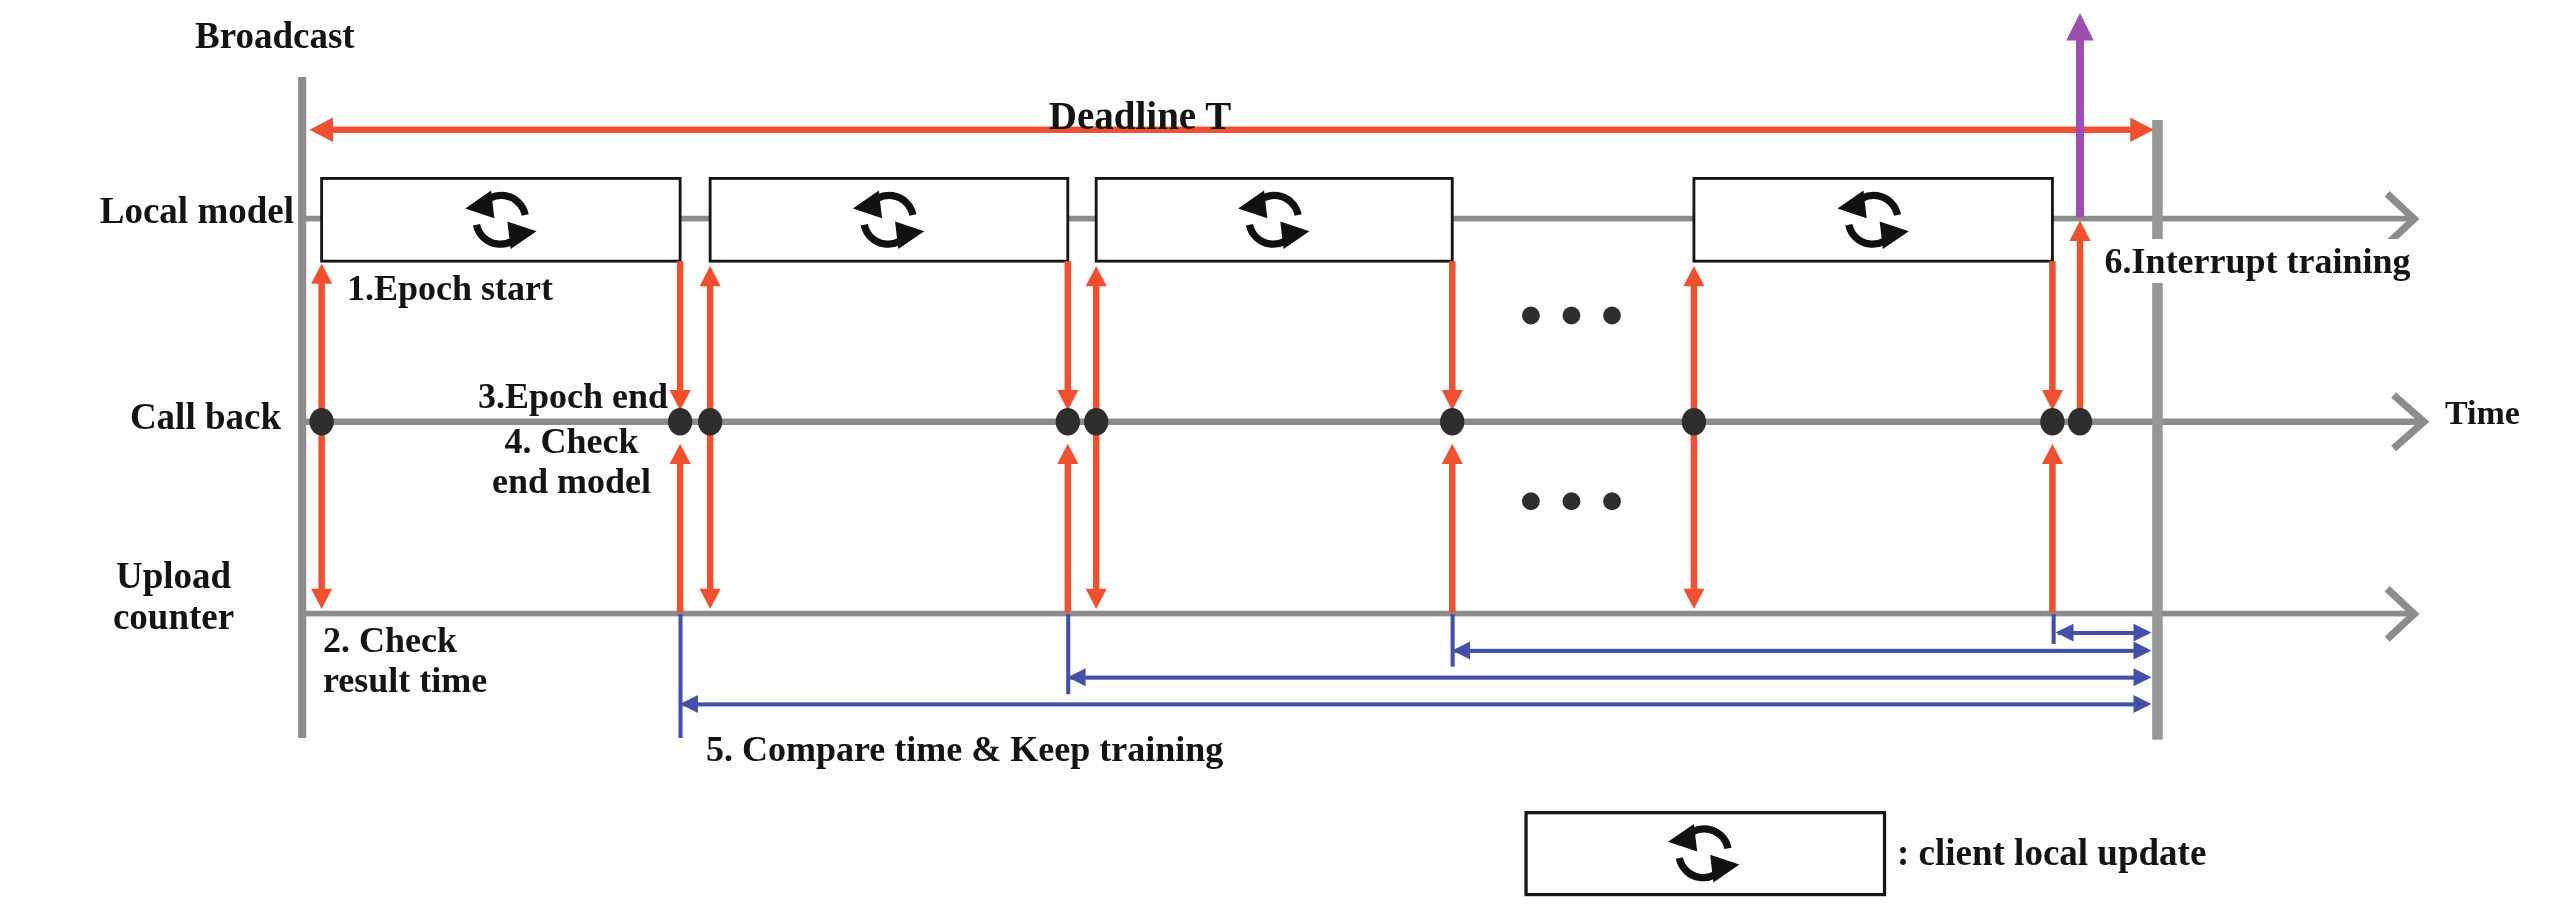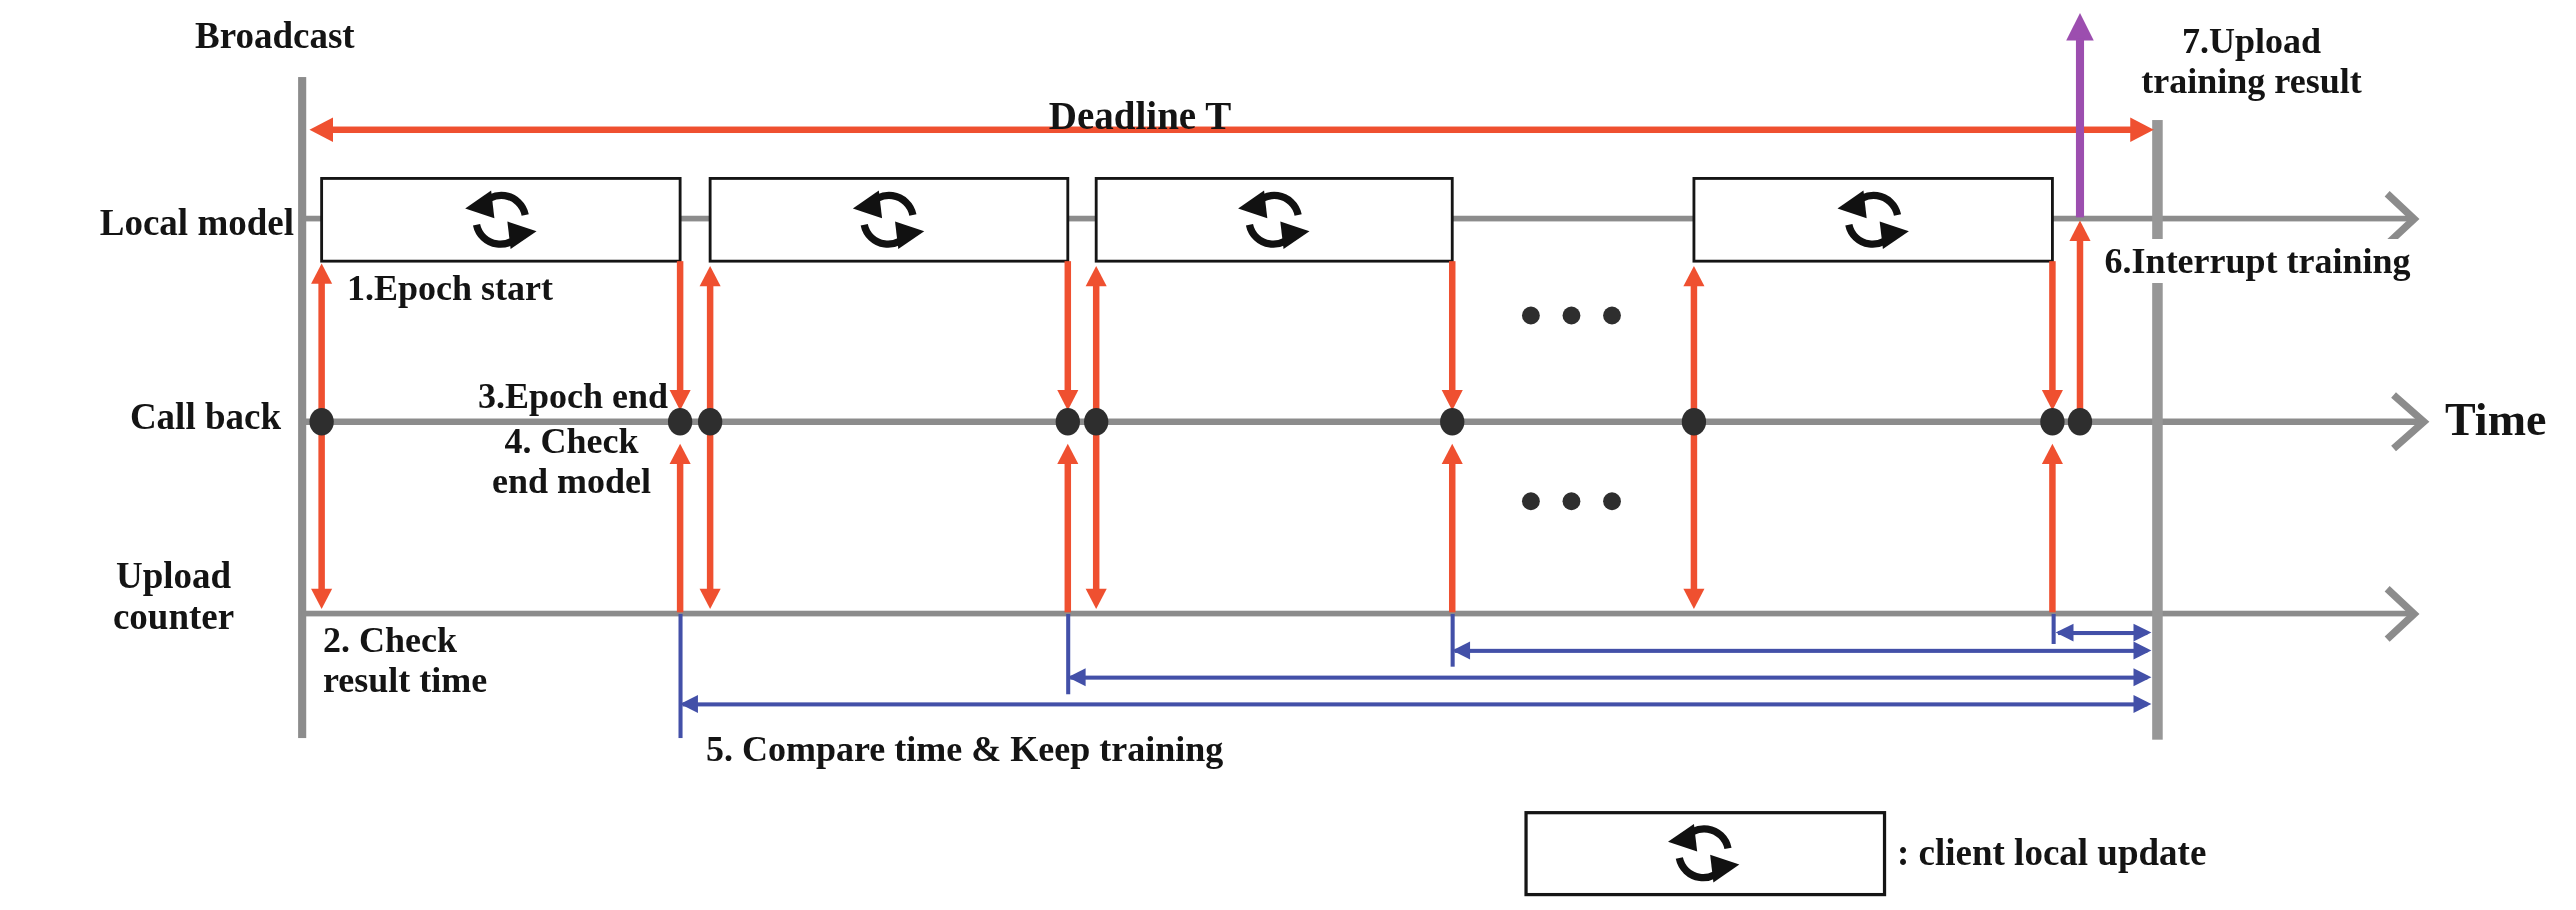--- a/index.html
+++ b/index.html
@@ -14,21 +14,21 @@
   .gchev{fill:none;stroke:var(--gray);stroke-width:9;stroke-linecap:square;}
   .red{fill:var(--red);} .blue{fill:var(--blue);} .purple{fill:var(--purple);}
   .bchev{fill:var(--blue);}
   .box{fill:#fff;stroke:#151515;stroke-width:3.5;}
   .legendbox{fill:#fff;stroke:#151515;stroke-width:4;}
   .dot{fill:var(--dot);}
   .sync path{fill:none;stroke:#111;stroke-width:9;}
   .sync polygon{fill:#111;}
   .lbl{position:absolute;font-weight:bold;line-height:1.12;white-space:nowrap;}
   .lbl span{display:block;}
-  .fs44{font-size:36px;} .fs46{font-size:37px;} .fs48{font-size:39px;margin-top:36px;} .fs50{font-size:46px;}
+  .fs44{font-size:36px;} .fs46{font-size:37px;} .fs48{font-size:39px;margin-top:36px;} .fs50{font-size:34px;}
   .ctr{text-align:center;} .rgt{text-align:right;}
   .onbar{background:var(--bg);z-index:3;padding:1.6px 4.9px 1.6px 1.6px;}
 </style>
 </head>
 <body>
 
 <div class="fig">
 
 <svg width="2576" height="910" viewBox="0 0 3175 1122">
 
@@ -163,25 +163,21 @@
   <g class="sync" transform="translate(2100,1052)">
     <path d="M 30 -6 A 30 30 0 0 0 -26 -14"></path>
         <polygon points="-12,-36 -44,-14 -8,-2"></polygon>
     <path d="M -30 6 A 30 30 0 0 0 26 14"></path>
         <polygon points="12,36 44,14 8,2"></polygon>
   </g>
 </svg>
 
 <div class="lbl fs46" style="left:195px;top:14.6px;">Broadcast</div>
 <div class="lbl fs48 ctr" style="left:1010px;top:58px;width:260px;">Deadline T</div>
-<div class="lbl fs44 ctr" style="left:2095px;top:21px;width:313px;">
-  <span>7.Upload</span>
-  <span>training result</span>
-</div>
-<div class="lbl fs46 rgt" style="left:13px;top:202px;width:281px;text-align:right;">Local model</div>
+<div class="lbl fs46 rgt" style="left:13px;top:190px;width:281px;text-align:right;">Local model</div>
 <div class="lbl fs44 onbar" style="left:2103px;top:239px;">6.Interrupt training</div>
 <div class="lbl fs44" style="left:347px;top:268px;">1.Epoch start</div>
 <div class="lbl fs44 rgt" style="left:425px;top:376px;width:243px;">3.Epoch end</div>
 <div class="lbl fs46 rgt" style="left:68px;top:396px;width:213px;">Call back</div>
 <div class="lbl fs50" style="left:2445px;top:394px;">Time</div>
 <div class="lbl fs44 ctr" style="left:474px;top:421px;width:195px;">
   <span>4. Check</span>
   <span>end model</span>
 </div>
 <div class="lbl fs46 ctr" style="left:76px;top:555px;width:195px;">

